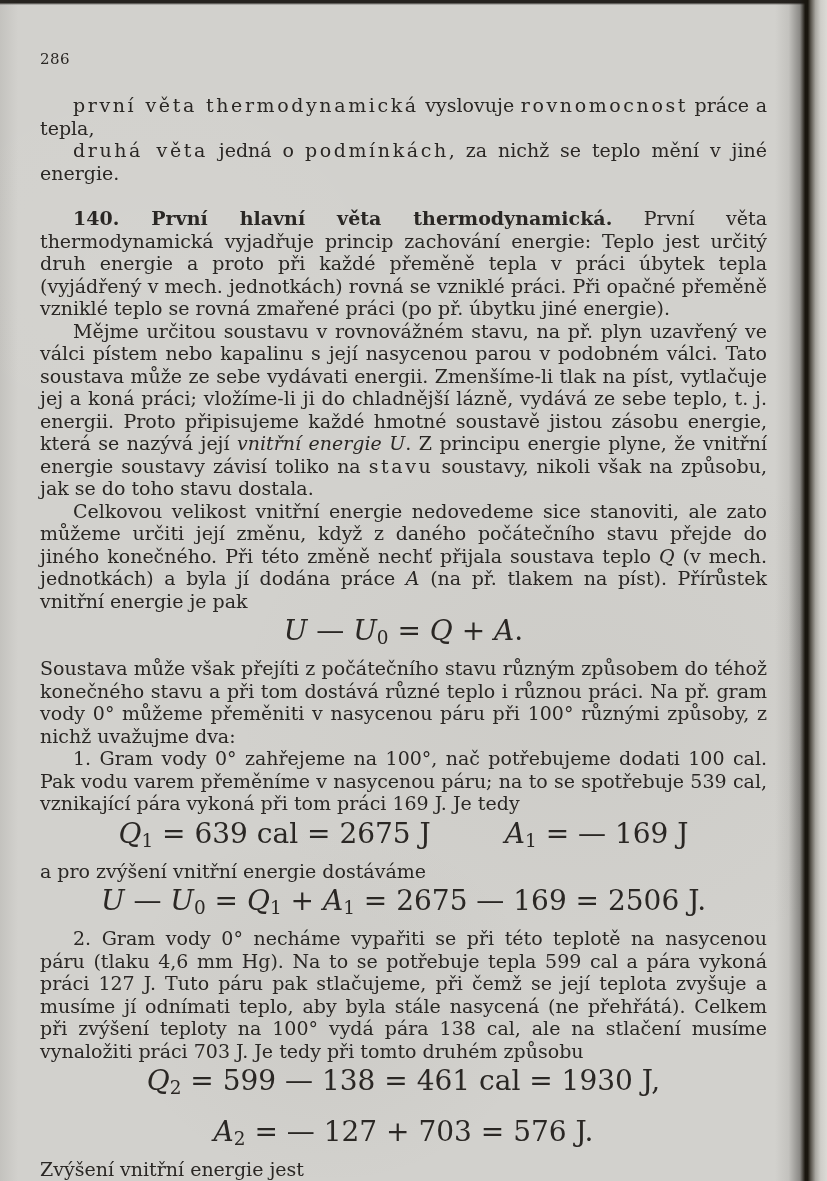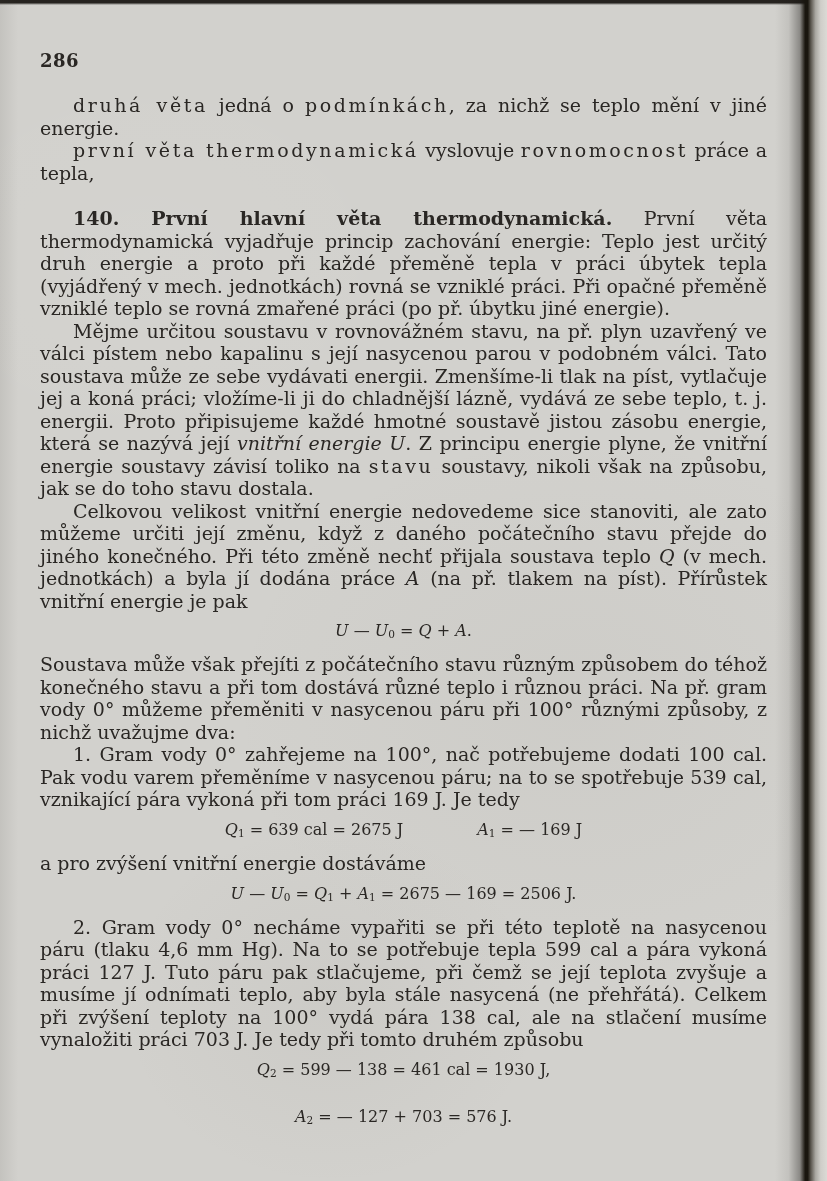--- a/index.html
+++ b/index.html
@@ -41,62 +41,63 @@
       rgba(20,18,15,0.38) 48%,
       #19160f 58%,
       #19160f 63%,
       #5b574f 69%,
       #a9a7a1 78%,
       #cfcec9 88%,
       #dbdad5 100%);
   }
   .pagenum{
     position:absolute;top:50px;left:40px;
-    font-size:18px;font-weight:bold;letter-spacing:0.5px;
+    font-size:15px;font-weight:normal;letter-spacing:0.5px;
     color:var(--ink);
   }
   .textcol{
     position:absolute;top:94px;left:40px;width:727px;
     font-size:19px;line-height:22.5px;
     text-align:justify;
     color:var(--ink);
   }
   .para{text-align:justify;}
   .para.indent{text-indent:33px;}
   .para.space-before{margin-top:23px;}
   .b{font-weight:bold;}
   .i{font-style:italic;}
   .g{letter-spacing:2.6px;}
   .sub{font-size:66%;vertical-align:-0.22em;}
   .eq{
     text-align:center;text-indent:0;
-    font-size:16px;line-height:24px;
+    font-size:28px;line-height:24px;
     margin:7px 0 7px 0;
   }
   .eq.tight-bottom{margin-bottom:5px;}
   .eq.tight-top{margin-top:20px;}
   .gap{display:inline-block;width:74px;}
 </style>
 </head>
 <body>
 
 <div class="scan">
   <div class="top-edge"></div>
   <div class="left-edge"></div>
   <div class="pagenum">286</div>
   <div class="textcol">
+      <div class="para indent"><span class="g">první věta thermodynamická</span><span> vyslovuje </span><span class="g">rovnomocnost</span><span> práce a tepla,</span></div>
       <div class="para indent"><span class="g">druhá věta</span><span> jedná o </span><span class="g">podmínkách</span><span>, za nichž se teplo mění v jiné energie.</span></div>
-      <div class="para indent"><span class="g">první věta thermodynamická</span><span> vyslovuje </span><span class="g">rovnomocnost</span><span> práce a tepla,</span></div>
       <div class="para indent space-before"><span class="b">140. První hlavní věta thermodynamická.</span><span> První věta thermodynamická vyjadřuje princip zachování energie: Teplo jest určitý druh energie a proto při každé přeměně tepla v práci úbytek tepla (vyjádřený v mech. jednotkách) rovná se vzniklé práci. Při opačné přeměně vzniklé teplo se rovná zmařené práci (po př. úbytku jiné energie).</span></div>
       <div class="para indent"><span>Mějme určitou soustavu v rovnovážném stavu, na př. plyn uzavřený ve válci pístem nebo kapalinu s její nasycenou parou v podobném válci. Tato soustava může ze sebe vydávati energii. Zmenšíme-li tlak na píst, vytlačuje jej a koná práci; vložíme-li ji do chladnější lázně, vydává ze sebe teplo, t. j. energii. Proto připisujeme každé hmotné soustavě jistou zásobu energie, která se nazývá její </span><span class="i">vnitřní energie U</span><span>. Z principu energie plyne, že vnitřní energie soustavy závisí toliko na </span><span class="g">stavu</span><span> soustavy, nikoli však na způsobu, jak se do toho stavu dostala.</span></div>
       <div class="para indent"><span>Celkovou velikost vnitřní energie nedovedeme sice stanoviti, ale zato můžeme určiti její změnu, když z daného počátečního stavu přejde do jiného konečného. Při této změně nechť přijala soustava teplo </span><span class="i">Q</span><span> (v mech. jednotkách) a byla jí dodána práce </span><span class="i">A</span><span> (na př. tlakem na píst). Přírůstek vnitřní energie je pak</span></div>
       <div class="eq"><span class="i">U</span><span> — </span><span class="i">U</span><span class="sub">0</span><span> = </span><span class="i">Q</span><span> + </span><span class="i">A</span><span>.</span></div>
       <div class="para"><span>Soustava může však přejíti z počátečního stavu různým způsobem do téhož konečného stavu a při tom dostává různé teplo i různou práci. Na př. gram vody 0° můžeme přeměniti v nasycenou páru při 100° různými způsoby, z nichž uvažujme dva:</span></div>
       <div class="para indent"><span>1. Gram vody 0° zahřejeme na 100°, nač potřebujeme dodati 100 cal. Pak vodu varem přeměníme v nasycenou páru; na to se spotřebuje 539 cal, vznikající pára vykoná při tom práci 169 J. Je tedy</span></div>
       <div class="eq"><span class="i">Q</span><span class="sub">1</span><span> = 639 cal = 2675 J</span><span class="gap"></span><span class="i">A</span><span class="sub">1</span><span> = — 169 J</span></div>
       <div class="para"><span>a pro zvýšení vnitřní energie dostáváme</span></div>
       <div class="eq"><span class="i">U</span><span> — </span><span class="i">U</span><span class="sub">0</span><span> = </span><span class="i">Q</span><span class="sub">1</span><span> + </span><span class="i">A</span><span class="sub">1</span><span> = 2675 — 169 = 2506 J.</span></div>
       <div class="para indent"><span>2. Gram vody 0° necháme vypařiti se při této teplotě na nasycenou páru (tlaku 4,6 mm Hg). Na to se potřebuje tepla 599 cal a pára vykoná práci 127 J. Tuto páru pak stlačujeme, při čemž se její teplota zvyšuje a musíme jí odnímati teplo, aby byla stále nasycená (ne přehřátá). Celkem při zvýšení teploty na 100° vydá pára 138 cal, ale na stlačení musíme vynaložiti práci 703 J. Je tedy při tomto druhém způsobu</span></div>
       <div class="eq tight-bottom"><span class="i">Q</span><span class="sub">2</span><span> = 599 — 138 = 461 cal = 1930 J,</span></div>
       <div class="eq tight-top"><span class="i">A</span><span class="sub">2</span><span> = — 127 + 703 = 576 J.</span></div>
+      <div class="para"><span>Zvýšení vnitřní energie jest</span></div>
     </div>
   <div class="gutter"></div>
 </div>
 
 </body></html>

